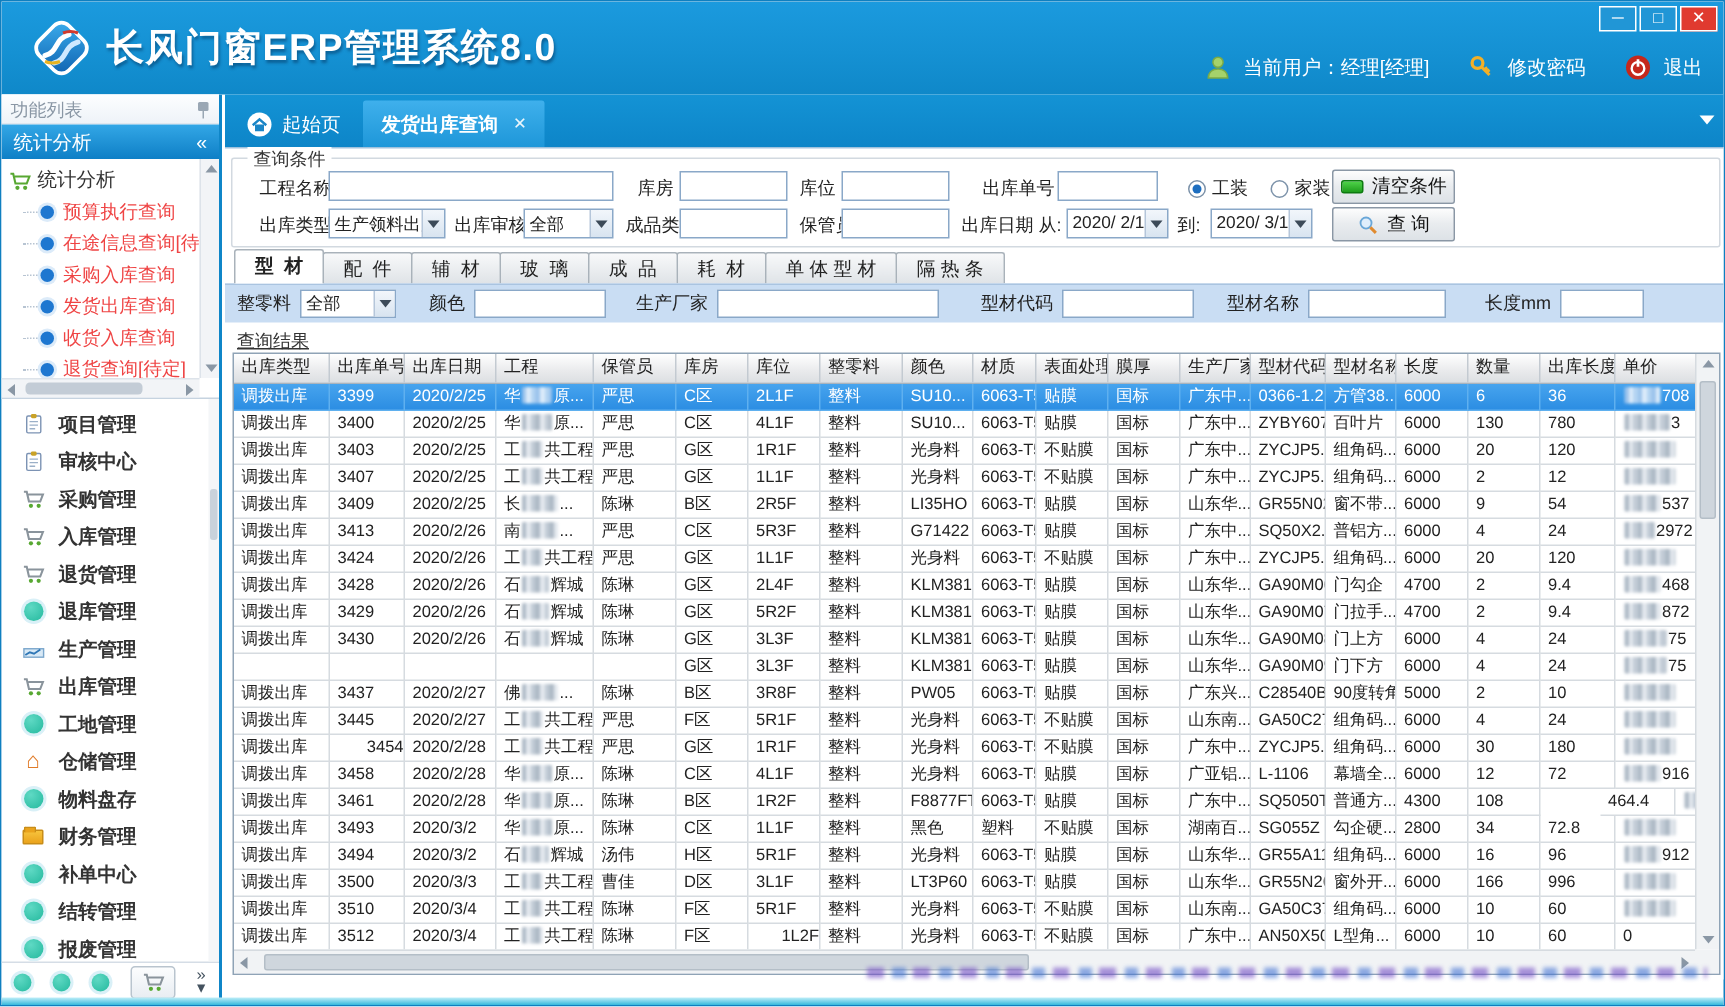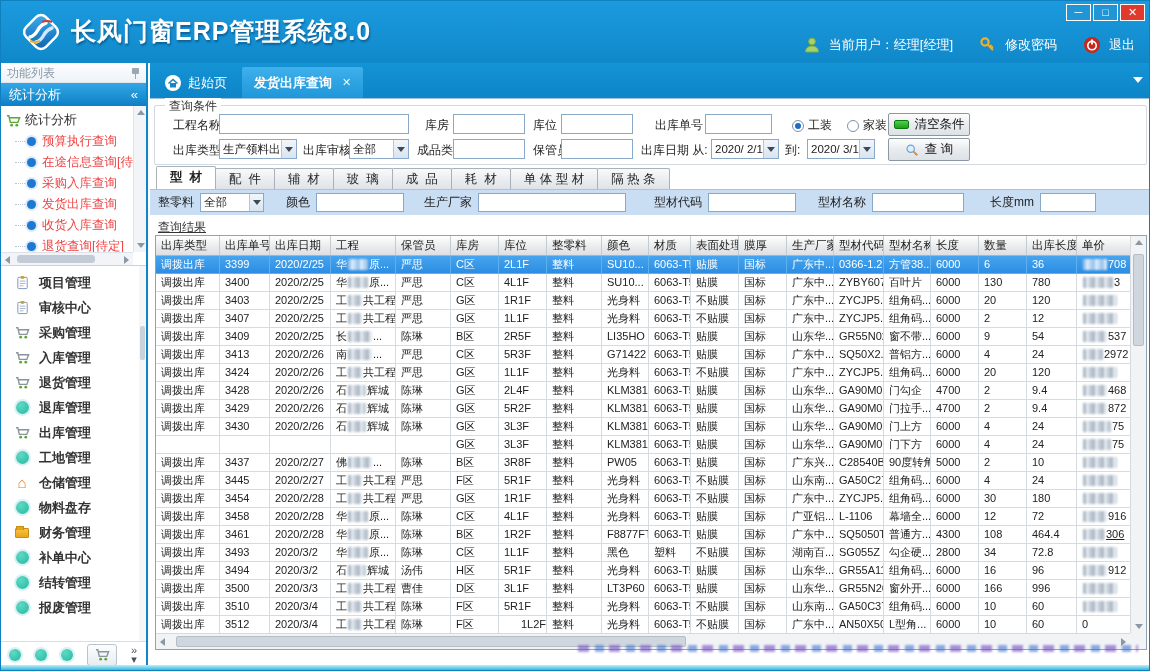--- a/index.html
+++ b/index.html
@@ -305,20 +305,29 @@
         </div>
         <div class="menu-item">
           <span class="mi">
             <span class="icon-circle"></span>
           </span>
           <span>退库管理</span>
         </div>
         <div class="menu-item">
           <span class="mi">
             <svg viewBox="0 0 16 16" width="15" height="15">
+              <rect x="1" y="8" width="14" height="6" fill="#d8e9f6" stroke="#7ba7cc"></rect>
+              <path d="M2 12.5l3.2-2 3 1 4.5-3" stroke="#2f77b6" stroke-width="1.3" fill="none"></path>
+            </svg>
+          </span>
+          <span>生产管理</span>
+        </div>
+        <div class="menu-item">
+          <span class="mi">
+            <svg viewBox="0 0 16 16" width="15" height="15">
               <path d="M1 3h2l1.6 7h8l1.9-5H4.2" fill="none" stroke="#8a949c" stroke-width="1.5"></path>
               <circle cx="6" cy="13" r="1.5" fill="#58a832"></circle>
               <circle cx="11.5" cy="13" r="1.5" fill="#58a832"></circle>
             </svg>
           </span>
           <span>出库管理</span>
         </div>
         <div class="menu-item">
           <span class="mi">
             <span class="icon-circle"></span>
@@ -787,21 +796,21 @@
                 <div class="tcell" style="width: 47px;">山东南...</div>
                 <div class="tcell" style="width: 50px;">GA50C27</div>
                 <div class="tcell" style="width: 47px;">组角码...</div>
                 <div class="tcell" style="width: 48px;">6000</div>
                 <div class="tcell" style="width: 48px;">4</div>
                 <div class="tcell" style="width: 50px;">24</div>
                 <div class="tcell" style="width: 58px;"><span class="blur" style="width: 34px;"></span></div>
               </div>
               <div class="trow">
                 <div class="tcell" style="width: 64px;">调拨出库</div>
-                <div class="tcell" style="width: 50px;">3454</div>
+                <div class="tcell" style="width: 50px; text-align: right;">3454</div>
                 <div class="tcell" style="width: 61px;">2020/2/28</div>
                 <div class="tcell" style="width: 65px;">工<span class="blur" style="width: 14px;"></span>共工程</div>
                 <div class="tcell" style="width: 55px;">严思</div>
                 <div class="tcell" style="width: 48px;">G区</div>
                 <div class="tcell" style="width: 48px;">1R1F</div>
                 <div class="tcell" style="width: 55px;">整料</div>
                 <div class="tcell" style="width: 47px;">光身料</div>
                 <div class="tcell" style="width: 42px;">6063-T5</div>
                 <div class="tcell" style="width: 48px;">不贴膜</div>
                 <div class="tcell" style="width: 48px;">国标</div>
@@ -845,21 +854,21 @@
                 <div class="tcell" style="width: 55px;">整料</div>
                 <div class="tcell" style="width: 47px;">F8877FT</div>
                 <div class="tcell" style="width: 42px;">6063-T5</div>
                 <div class="tcell" style="width: 48px;">贴膜</div>
                 <div class="tcell" style="width: 48px;">国标</div>
                 <div class="tcell" style="width: 47px;">广东中...</div>
                 <div class="tcell" style="width: 50px;">SQ5050T20</div>
                 <div class="tcell" style="width: 47px;">普通方...</div>
                 <div class="tcell" style="width: 48px;">4300</div>
                 <div class="tcell" style="width: 48px;">108</div>
-                <div class="tcell" style="width: 50px;">464.4</div>
+                <div class="tcell" style="width: 50px; margin-left: 40px;">464.4</div>
                 <div class="tcell" style="width: 58px; text-decoration: underline;"><span class="blur" style="width: 22px;"></span>306</div>
               </div>
               <div class="trow">
                 <div class="tcell" style="width: 64px;">调拨出库</div>
                 <div class="tcell" style="width: 50px;">3493</div>
                 <div class="tcell" style="width: 61px;">2020/3/2</div>
                 <div class="tcell" style="width: 65px;">华<span class="blur" style="width: 20px;"></span>原...</div>
                 <div class="tcell" style="width: 55px;">陈琳</div>
                 <div class="tcell" style="width: 48px;">C区</div>
                 <div class="tcell" style="width: 48px;">1L1F</div>

